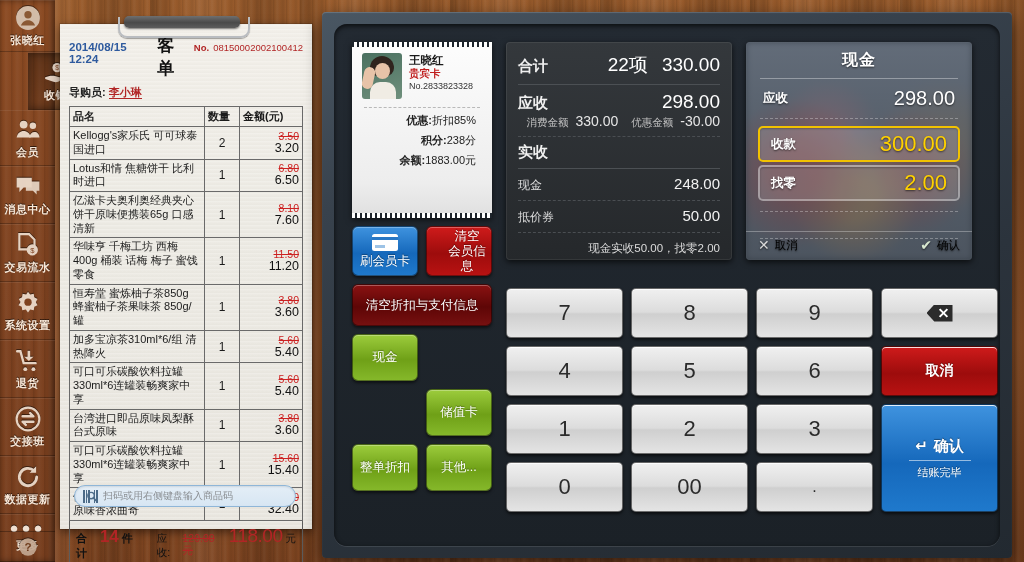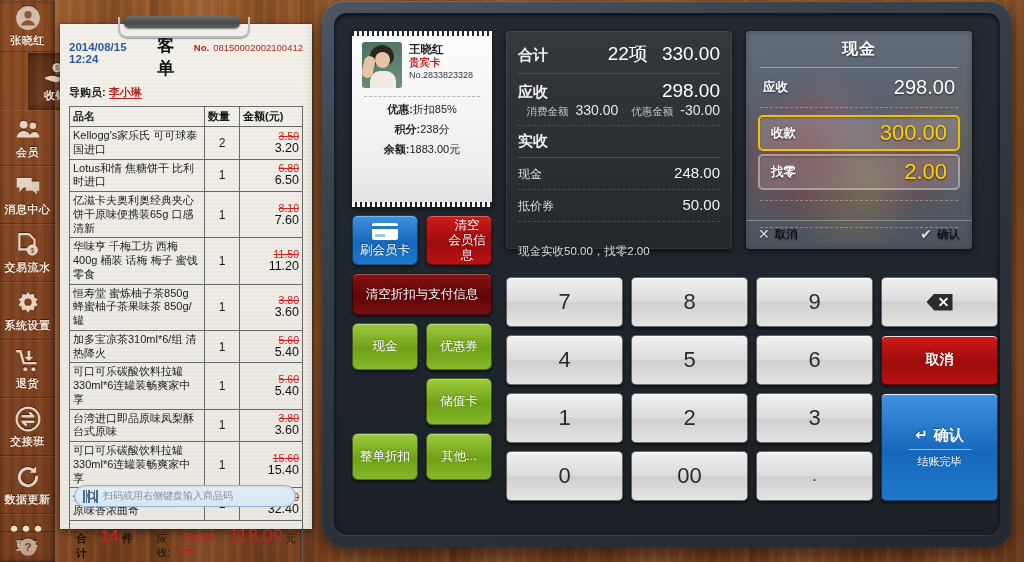--- a/index.html
+++ b/index.html
@@ -106,22 +106,22 @@
     background:linear-gradient(180deg,#e4eef7,#d7e6f3);
     display:flex;align-items:center;gap:5px;padding:0 8px;box-sizing:border-box;
     box-shadow:inset 0 1px 2px rgba(0,0,0,.10);
   }
   #scanbox .ph{font-size:10px;color:#8b8f93;}
   .scan-ico{width:15px;height:13px;position:relative;flex:none;}
   .scan-ico i{position:absolute;top:0;height:13px;background:#4b6b88;display:block;}
 
   
   #pos{
-    position:absolute;left:322px;top:1px;width:690px;height:546px;
-    border-radius:22px;
+    position:absolute;left:322px;top:12px;width:690px;height:546px;
+    border-radius:4px;
     background:linear-gradient(160deg,#4a5763 0%, #38424d 25%, #2b333c 60%, #222930 100%);
     box-shadow:0 6px 18px rgba(0,0,0,.55), inset 0 1px 1px rgba(255,255,255,.18);
     z-index:6;
   }
   #pos-inner{position:absolute;inset:12px;border-radius:13px;
     background:linear-gradient(180deg,#232a32,#1b2127);
     box-shadow:inset 0 2px 5px rgba(0,0,0,.7), 0 1px 0 rgba(255,255,255,.1);}
 
   
   #memcard{position:absolute;left:18px;top:18px;width:140px;height:176px;
@@ -136,39 +136,39 @@
   .mc-photo{width:40px;height:46px;flex:none;border-radius:3px;overflow:hidden;
     background:linear-gradient(160deg,#4a7060,#6f8f7c);position:relative;}
   .mc-photo .hair{position:absolute;left:8px;top:3px;width:24px;height:20px;border-radius:12px 12px 8px 8px;background:#30241e;}
   .mc-photo .face{position:absolute;left:13px;top:10px;width:15px;height:16px;border-radius:50%;background:#e7c3a8;}
   .mc-photo .body2{position:absolute;left:8px;bottom:0;width:26px;height:17px;border-radius:10px 10px 0 0;background:#f0ece4;}
   .mc-photo .arm{position:absolute;left:1px;top:14px;width:11px;height:22px;border-radius:6px;background:#e7c3a8;transform:rotate(12deg);}
   .mc-name{font-size:11.5px;font-weight:bold;color:#1a1a1a;line-height:14px;}
   .mc-type{font-size:10.5px;color:#c01f1f;font-weight:bold;line-height:13px;}
   .mc-no{font-size:9px;color:#333;line-height:13px;}
   .mc-hr{border-top:1px dashed #b9b9b9;margin:8px 2px 0 2px;}
-  .mc-row{display:flex;justify-content:center;font-size:11px;
+  .mc-row{display:flex;justify-content:flex-end;font-size:11px;
     color:#222;padding:5px 6px 0 6px;}
   .mc-row .k{font-weight:bold;}
 
   
   #summary{position:absolute;left:172px;top:18px;width:226px;height:218px;
     border-radius:4px;background:linear-gradient(180deg,#34383c,#25282b);
     box-shadow:0 2px 6px rgba(0,0,0,.7), inset 0 0 0 1px rgba(255,255,255,.07);
     padding:10px 12px;box-sizing:border-box;color:#e9e9e9;}
   .sm-r{display:flex;align-items:baseline;justify-content:space-between;}
   .sm-big-l{font-size:15px;font-weight:bold;color:#f0f0f0;}
   .sm-big-v{font-size:19px;color:#fff;font-weight:300;}
   .sm-hr{border-bottom:1px solid #4c5054;margin:6px 0;}
   .sm-hr.d{border-bottom:1px dashed #4a4e52;}
   .sm-sub{display:flex;justify-content:flex-end;gap:7px;font-size:10.5px;color:#c2c2c2;align-items:baseline;}
   .sm-sub .num{font-size:14px;color:#e6e6e6;}
   .sm-row{display:flex;justify-content:space-between;align-items:baseline;font-size:12px;color:#ddd;}
   .sm-row .v{font-size:15px;color:#f2f2f2;}
-  .sm-note{text-align:left;font-size:11.5px;color:#dcdcdc;margin-top:22px;}
+  .sm-note{text-align:right;font-size:11.5px;color:#dcdcdc;margin-top:8px;}
 
   
   #cash{position:absolute;left:412px;top:18px;width:226px;height:218px;
     border-radius:4px;overflow:hidden;
     box-shadow:0 2px 6px rgba(0,0,0,.7), inset 0 0 0 1px rgba(255,255,255,.10);}
   #cash .blur{position:absolute;inset:0;
     background:
       radial-gradient(circle at 22% 60%, rgba(176,56,52,.75) 0 10%, rgba(176,56,52,0) 34%),
       radial-gradient(circle at 48% 72%, rgba(196,138,70,.75) 0 10%, rgba(196,138,70,0) 33%),
       radial-gradient(circle at 72% 60%, rgba(168,64,58,.7) 0 9%, rgba(168,64,58,0) 31%),
@@ -589,23 +589,20 @@
   <div class="btn b-red" style="left:92px;top:202px;width:66px;height:50px">
     <span>清空</span>
     <span>会员信息</span>
   </div>
   <div class="btn b-dred" style="left:18px;top:260px;width:140px;height:42px">
     <span>清空折扣与支付信息</span>
   </div>
   <div class="btn b-green" style="left:18px;top:310px;width:66px;height:47px">
     <span>现金</span>
   </div>
-  <div class="btn b-green" style="left:92px;top:310px;width:66px;height:47px">
-    <span>优惠券</span>
-  </div>
   <div class="btn b-green" style="left:92px;top:365px;width:66px;height:47px">
     <span>储值卡</span>
   </div>
   <div class="btn b-green" style="left:18px;top:420px;width:66px;height:47px">
     <span>整单折扣</span>
   </div>
   <div class="btn b-green" style="left:92px;top:420px;width:66px;height:47px">
     <span>其他...</span>
   </div>
 

